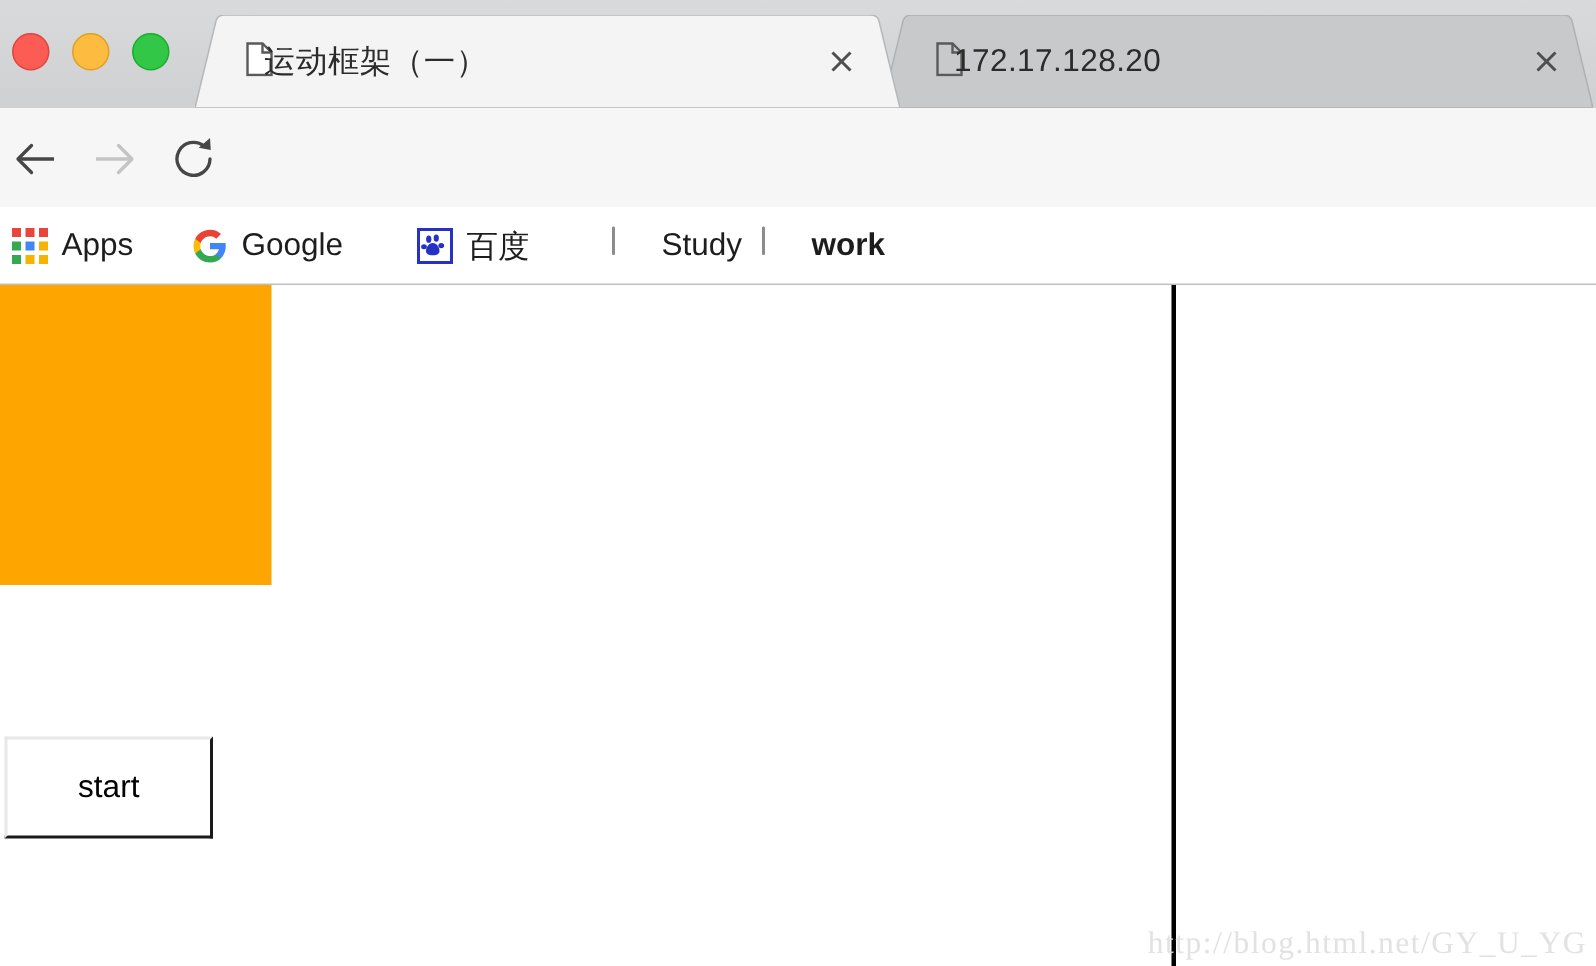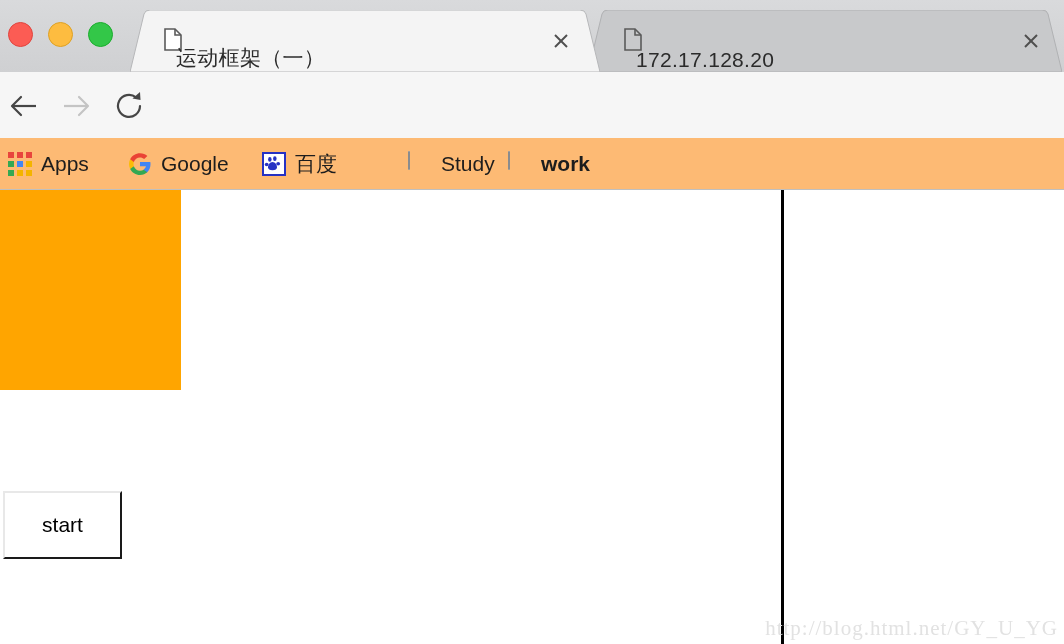--- a/index.html
+++ b/index.html
@@ -68,21 +68,21 @@
     left: 0; top: 0;
     width: 100%;
     height: 100%;
   }
   .tab .tab-body {
     position: absolute;
     left: 0; top: 0;
     width: 100%;
     height: 100%;
     display: flex;
-    align-items: flex-end;
+    align-items: center;
     padding-left: 38px;
     box-sizing: border-box;
   }
   .tab-favicon {
     position: absolute;
     left: 26px;
     top: 18px;
     width: 18px;
     height: 23px;
   }
@@ -163,21 +163,21 @@
   }
   .url-host { color: #1f1f1f; }
   .url-path { color: #9b9b9b; }
 
   
   .bookmarks {
     position: absolute;
     left: 0; top: 138px;
     width: 1064px;
     height: 52px;
-    background: #fdba74;
+    background: #ffffff;
     border-bottom: 1px solid #bfbfbf;
     box-sizing: border-box;
   }
   .bm {
     position: absolute;
     top: 0;
     height: 51px;
     display: flex;
     align-items: center;
     gap: 9px;
@@ -263,21 +263,21 @@
     top: 0;
     width: 3px;
     height: 454px;
     background: #000000;
   }
 
   #start-button {
     position: absolute;
     left: 3px;
     top: 301px;
-    width: 119px;
+    width: 139px;
     height: 68px;
     background: #ffffff;
     border: 2px outset #c9c9c9;
     border-top-color: #e8e8e8;
     border-left-color: #e8e8e8;
     border-right-color: #6f6f6f;
     border-bottom-color: #6f6f6f;
     font-family: "Liberation Sans", sans-serif;
     font-size: 21px;
     color: #000000;
@@ -400,21 +400,21 @@
           <svg viewBox="0 0 24 24" width="24" height="24">
             <path fill="#4285f4" d="M22.5,12.2c0-.8-.07-1.5-.2-2.2H12v4.2h5.9c-.25,1.35-1.03,2.5-2.2,3.27v2.7h3.56C21.3,18.2,22.5,15.5,22.5,12.2z"></path>
             <path fill="#34a853" d="M12,23c2.97,0,5.46-.98,7.28-2.66l-3.56-2.7c-.98.66-2.24,1.06-3.72,1.06-2.86,0-5.29-1.93-6.16-4.53H2.16v2.84C3.97,20.6,7.7,23,12,23z"></path>
             <path fill="#fbbc05" d="M5.84,14.17c-.22-.66-.35-1.37-.35-2.1s.13-1.44.35-2.1V7.13H2.16C1.42,8.6,1,10.25,1,12.07s.42,3.47,1.16,4.94L5.84,14.17z"></path>
             <path fill="#ea4335" d="M12,5.45c1.62,0,3.06.56,4.2,1.64l3.15-3.15C17.45,2.15,14.96,1.14,12,1.14,7.7,1.14,3.97,3.54,2.16,7.13l3.68,2.84C6.71,7.38,9.14,5.45,12,5.45z"></path>
           </svg>
         </span>
         <span class="bm-label">Google</span>
       </div>
 
-      <div class="bm" style="left:262px;">
+      <div class="bm" style="left:278px;">
         <span class="bm-icon baidu-icon">
           <svg viewBox="0 0 24 24" width="20" height="20" style="position:absolute;left:0;top:0;">
             <ellipse cx="7" cy="6.5" rx="2.1" ry="2.9" fill="#2632c4"></ellipse>
             <ellipse cx="13" cy="5.6" rx="2.1" ry="2.9" fill="#2632c4"></ellipse>
             <ellipse cx="3.2" cy="12.6" rx="2.3" ry="2.0" fill="#2632c4"></ellipse>
             <ellipse cx="17" cy="11.6" rx="2.3" ry="2.1" fill="#2632c4"></ellipse>
             <path d="M10.2,9.6 C13.4,9.6 15.6,13.1 15.6,16 C15.6,18.3 13.6,19.4 10.2,19.4 C6.8,19.4 4.8,18.3 4.8,16 C4.8,13.1 7,9.6 10.2,9.6 Z" fill="#2632c4"></path>
           </svg>
         </span>
         <span class="bm-label cjk">百度</span>

